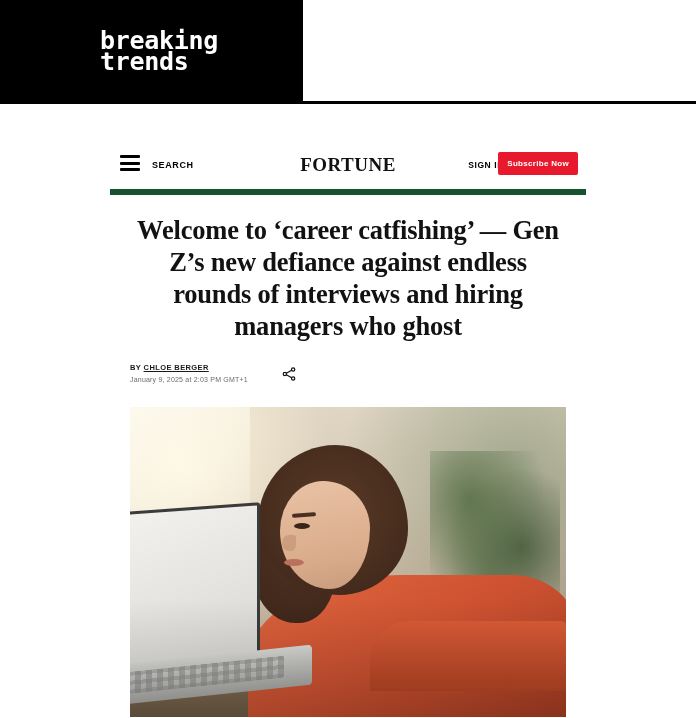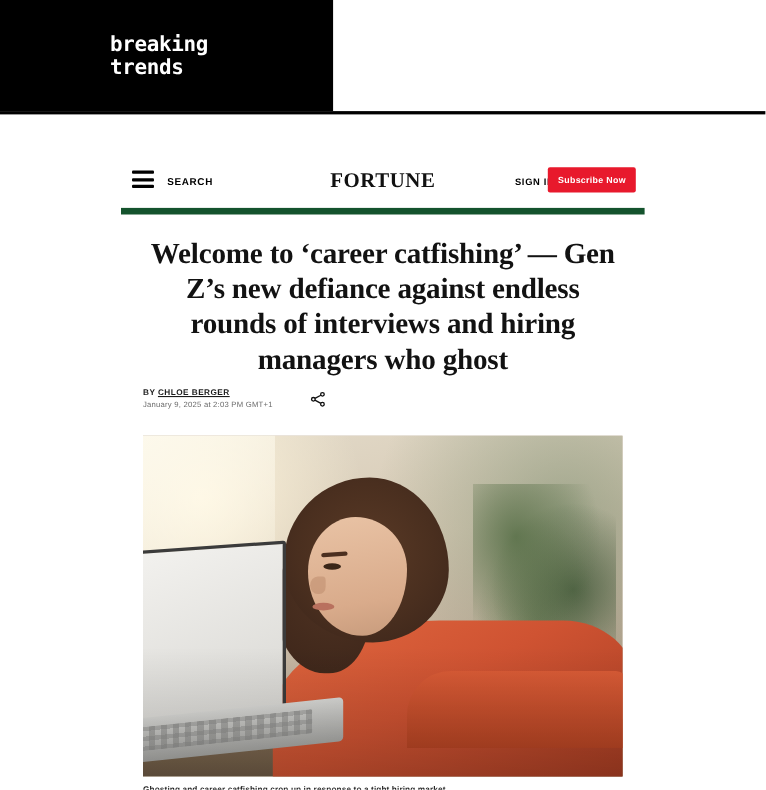--- a/index.html
+++ b/index.html
@@ -23,21 +23,21 @@
     width: 303px;
     height: 101px;
     background: #000000;
   }
   .banner-logo {
     position: absolute;
     left: 100px;
     top: 30px;
     color: #ffffff;
     font-family: "DejaVu Sans Mono", monospace;
-    font-size: 19px;
+    font-size: 25px;
     font-weight: bold;
     line-height: 21px;
     letter-spacing: -0.3px;
     white-space: pre-line;
   }
   .banner-strip-right {
     position: absolute;
     left: 303px;
     top: 0;
     width: 393px;
@@ -146,21 +146,21 @@
     font-size: 26.5px;
     line-height: 32px;
     color: #121212;
     letter-spacing: -0.2px;
     text-align: center;
   }
 
   
   .byline-row {
     position: relative;
-    margin: 10px 20px 0 20px;
+    margin: 21px 20px 0 20px;
     height: 34px;
   }
   .byline {
     font-size: 7.5px;
     font-weight: bold;
     letter-spacing: 0.4px;
     color: #1a1a1a;
   }
   .byline .author {
     text-decoration: underline;

